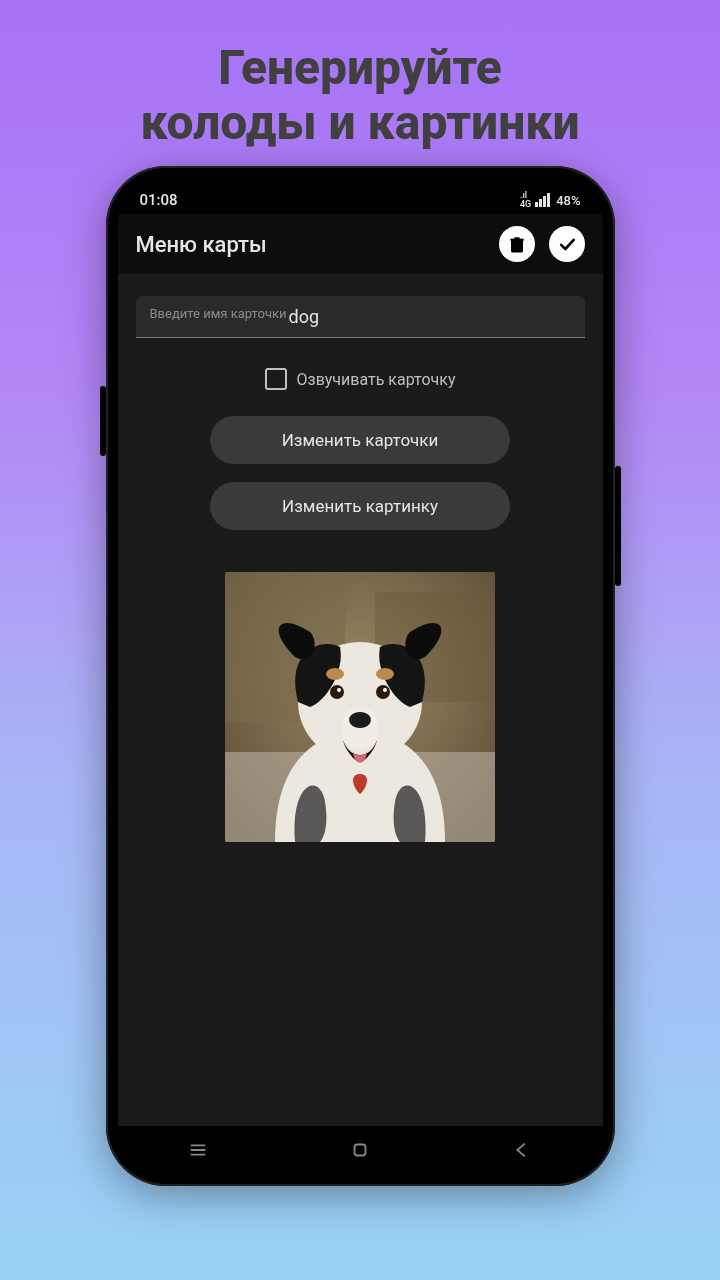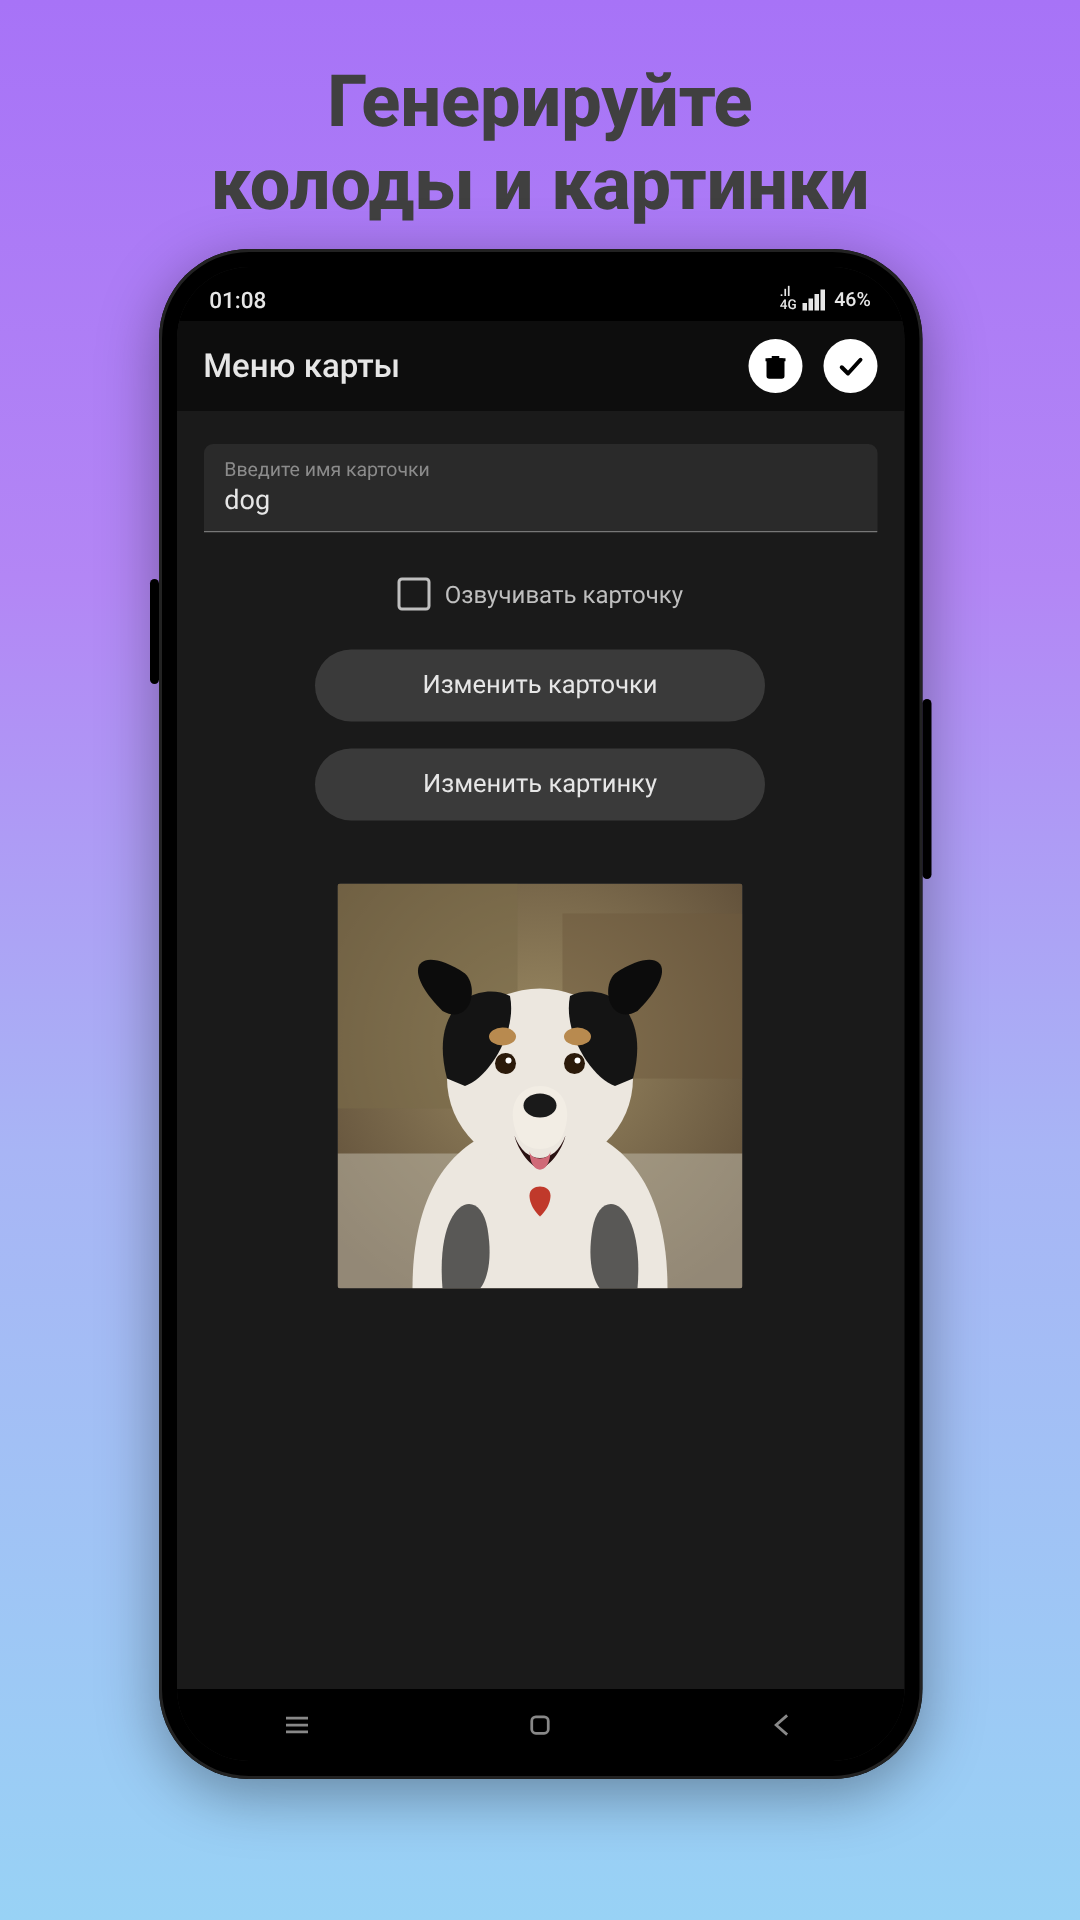--- a/index.html
+++ b/index.html
@@ -62,21 +62,21 @@
   .app-bar-actions { display:flex; gap:14px; align-items:center;}
   .round-btn {
     width:36px; height:36px; border-radius:50%; background:#fff;
     display:flex; align-items:center; justify-content:center; cursor:pointer;
   }
   .content { flex:1; padding: 22px 18px; display:flex; flex-direction:column; align-items:center; }
   .section-title { font-size:22px; color:#bfbfbf; margin-bottom:22px; text-align:center;}
   .text-field {
     width:100%; background:#2a2a2a; border-radius:6px 6px 0 0;
     padding:10px 14px 10px 14px; border-bottom:1px solid #777;
-    display:flex; flex-direction:column; gap:2px;
+    display:flex; flex-direction:row; gap:2px;
   }
   .text-field .hint { font-size:13px; color:#8b8b8b; }
   .text-field .value { font-size:18px; color:#e6e6e6; }
   .checkbox-row { display:flex; align-items:center; gap:10px; margin:30px 0 26px 0;}
   .cb-box { width:22px; height:22px; border:2px solid #bfbfbf; border-radius:3px;}
   .cb-label { color:#bfbfbf; font-size:16px;}
   .pill-btn {
     width: 300px; height:48px; border-radius:26px;
     background:#3a3a3a; color:#e6e6e6; font-size:17px;
     display:flex; align-items:center; justify-content:center;
@@ -110,21 +110,21 @@
     <div class="status-bar">
       <span>01:08</span>
       <span class="status-right">
         <span style="font-size:9px; line-height:1;">.ıl<br><span>4G</span></span>
         <span class="sig-bars">
             <i></i>
             <i></i>
             <i></i>
             <i></i>
           </span>
-        <span>46%</span>
+        <span>48%</span>
       </span>
     </div>
 
     <div class="app-bar">
       <span class="app-bar-title">Меню карты</span>
       <div class="app-bar-actions">
         <div class="round-btn">
           <svg width="20" height="20" viewBox="0 0 24 24" fill="none" stroke="#000" stroke-width="2.4">
             <path d="M4 7h16"></path>
               <path d="M9 4h6v3H9z" fill="#000" stroke="none"></path>

